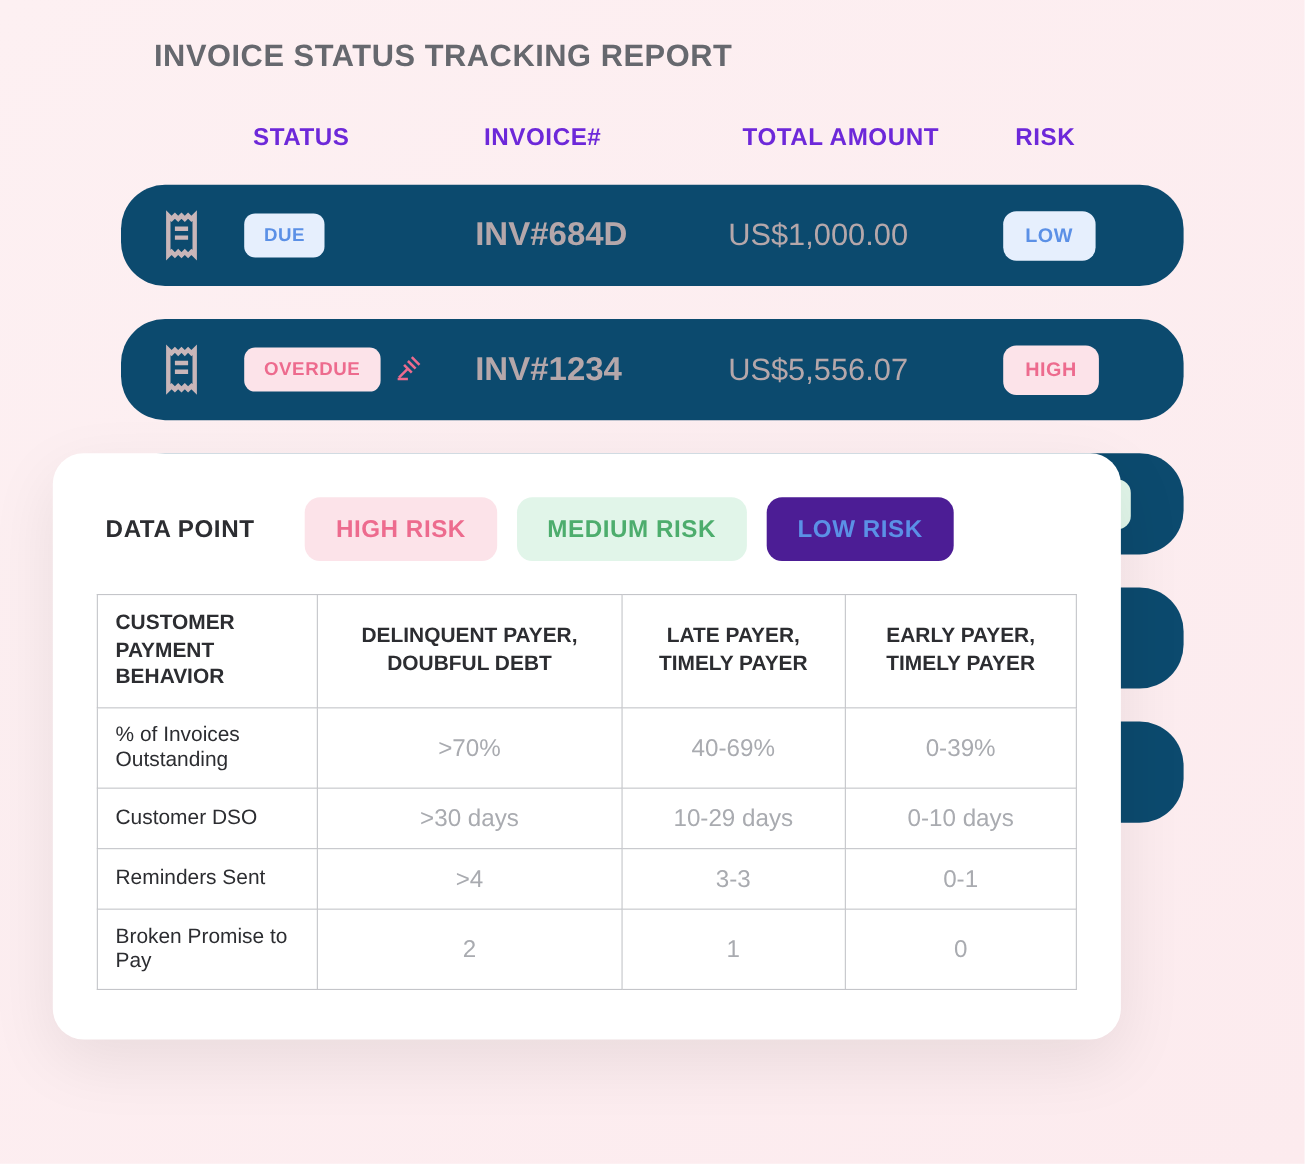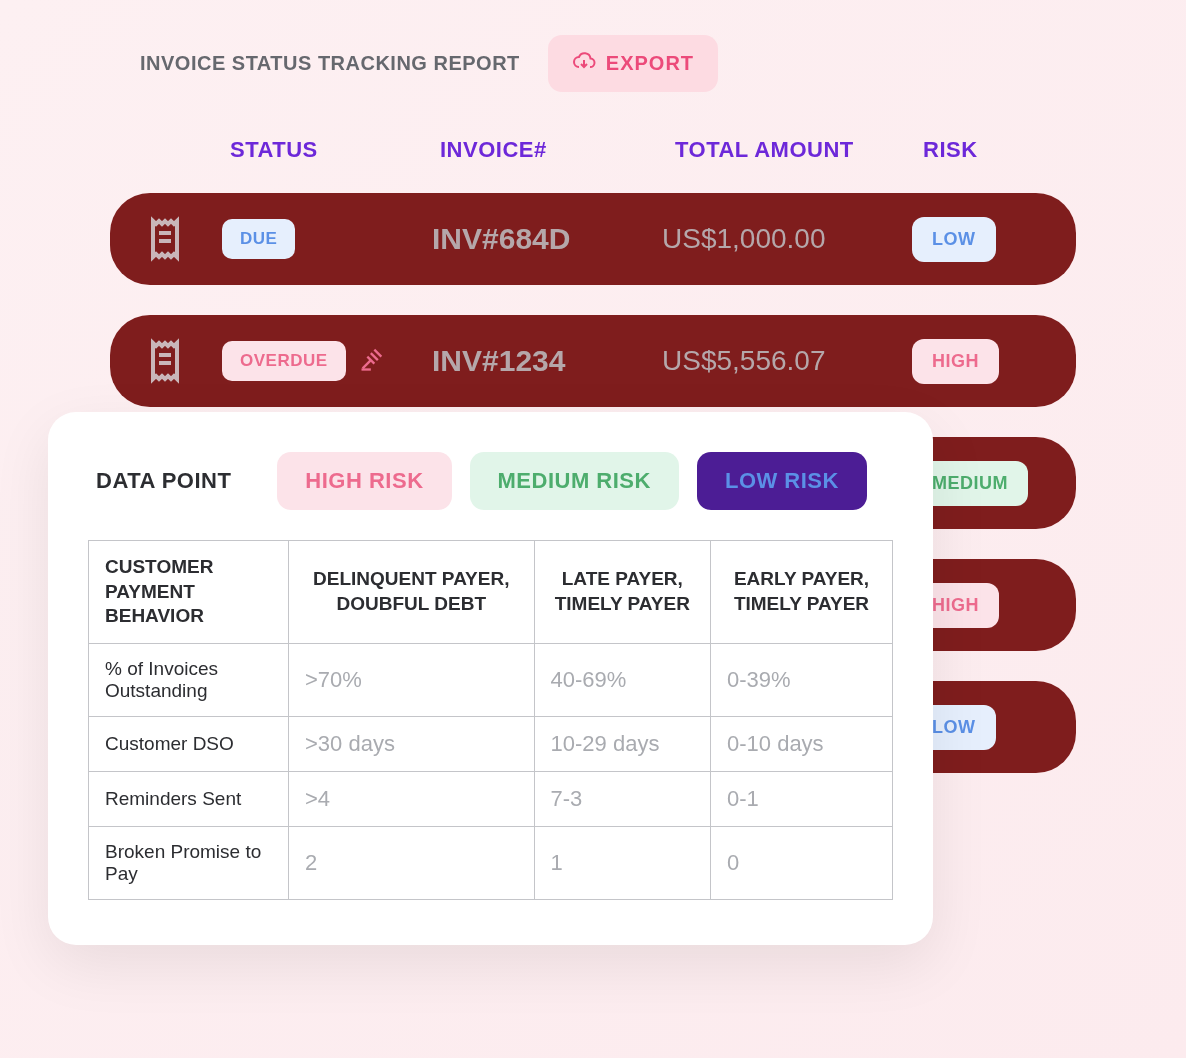--- a/index.html
+++ b/index.html
@@ -16,21 +16,21 @@
       overflow: hidden;
     }
     .header-row {
       display: flex;
       align-items: center;
       gap: 28px;
       padding: 35px 0 0 140px;
     }
     .title {
       color: #66686e;
-      font-size: 20px;
+      font-size: 28px;
       font-weight: 700;
       letter-spacing: 0.5px;
     }
     .export-btn {
       display: flex;
       align-items: center;
       gap: 10px;
       background: #fddbe2;
       color: #ec4a7a;
       border: none;
@@ -59,21 +59,21 @@
     }
     .col-status { width: 210px; }
     .col-invoice { width: 235px; }
     .col-amount { width: 248px; }
     .col-risk { }
     .rows-container {
       padding: 0 110px;
       margin-top: 20px;
     }
     .invoice-row {
-      background: #7f1d1d;
+      background: #0c4a6e;
       border-radius: 40px;
       display: flex;
       align-items: center;
       padding: 22px 28px;
       margin-top: 30px;
       gap: 0;
     }
     .row-icon {
       width: 54px;
       display: flex;
@@ -143,21 +143,21 @@
       letter-spacing: 0.5px;
     }
     .risk-low { background: #e6effd; color: #5b90e6; }
     .risk-medium { background: #e1f5e9; color: #4dad6d; }
     .risk-high { background: #fce3e9; color: #ed6b8e; }
 
     .popup {
       position: absolute;
       left: 48px;
       top: 412px;
-      width: 885px;
+      width: 971px;
       background: #ffffff;
       border-radius: 28px;
       box-shadow: 0 20px 60px rgba(0,0,0,0.08);
       padding: 40px 40px 45px 40px;
       z-index: 100;
     }
     .tabs {
       display: flex;
       align-items: center;
       gap: 18px;
@@ -192,41 +192,31 @@
       line-height: 1.3;
       text-align: center;
     }
     .matrix th:first-child { text-align: left; width: 200px; }
     .matrix td.label-cell {
       color: #2c2d31;
       font-size: 19px;
       font-weight: 400;
     }
     .matrix td.val-cell {
-      text-align: left;
+      text-align: center;
       color: #a9abb0;
       font-size: 22px;
       font-weight: 400;
     }
   </style>
 </head>
 <body>
 
 <div class="header-row">
   <div class="title">INVOICE STATUS TRACKING REPORT</div>
-  <button class="export-btn">
-    <span class="export-icon">
-      <svg viewBox="0 0 24 24">
-          <path d="M7 18a5 5 0 0 1 0-10 6 6 0 0 1 11.5 1.5A4 4 0 0 1 18 18"></path>
-          <path d="M12 11v6"></path>
-          <path d="M9 15l3 3 3-3"></path>
-        </svg>
-    </span>
-    <span>EXPORT</span>
-  </button>
 </div>
 
 <div class="col-headers">
   <div class="col-status">STATUS</div>
   <div class="col-invoice">INVOICE#</div>
   <div class="col-amount">TOTAL AMOUNT</div>
   <div class="col-risk">RISK</div>
 </div>
 
 <div class="rows-container" id="rows-container">
@@ -343,21 +333,21 @@
         </tr>
         <tr>
           <td class="label-cell">Customer DSO</td>
           <td class="val-cell">&gt;30 days</td>
           <td class="val-cell">10-29 days</td>
           <td class="val-cell">0-10 days</td>
         </tr>
         <tr>
           <td class="label-cell">Reminders Sent</td>
           <td class="val-cell">&gt;4</td>
-          <td class="val-cell">7-3</td>
+          <td class="val-cell">3-3</td>
           <td class="val-cell">0-1</td>
         </tr>
         <tr>
           <td class="label-cell">Broken Promise to Pay</td>
           <td class="val-cell">2</td>
           <td class="val-cell">1</td>
           <td class="val-cell">0</td>
         </tr>
       </tbody>
   </table>

